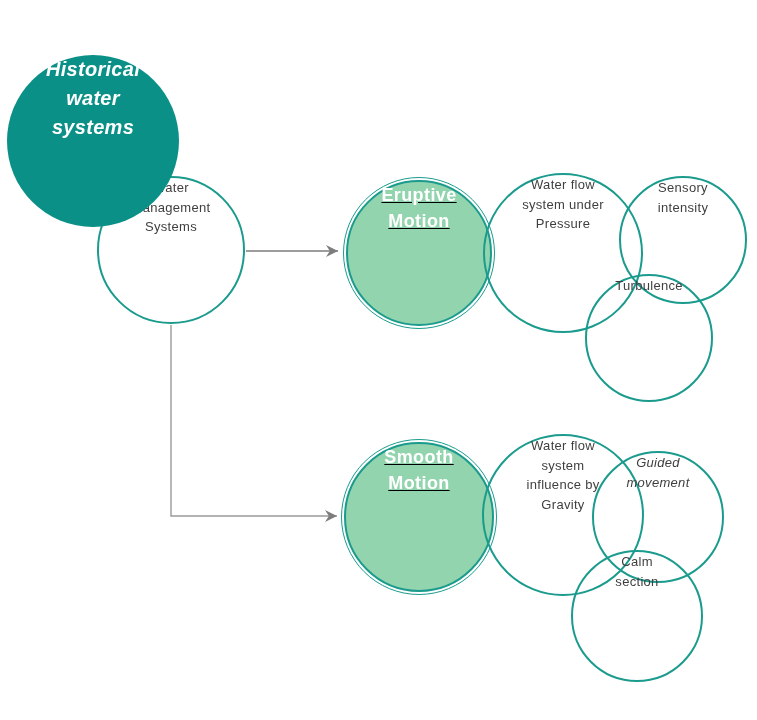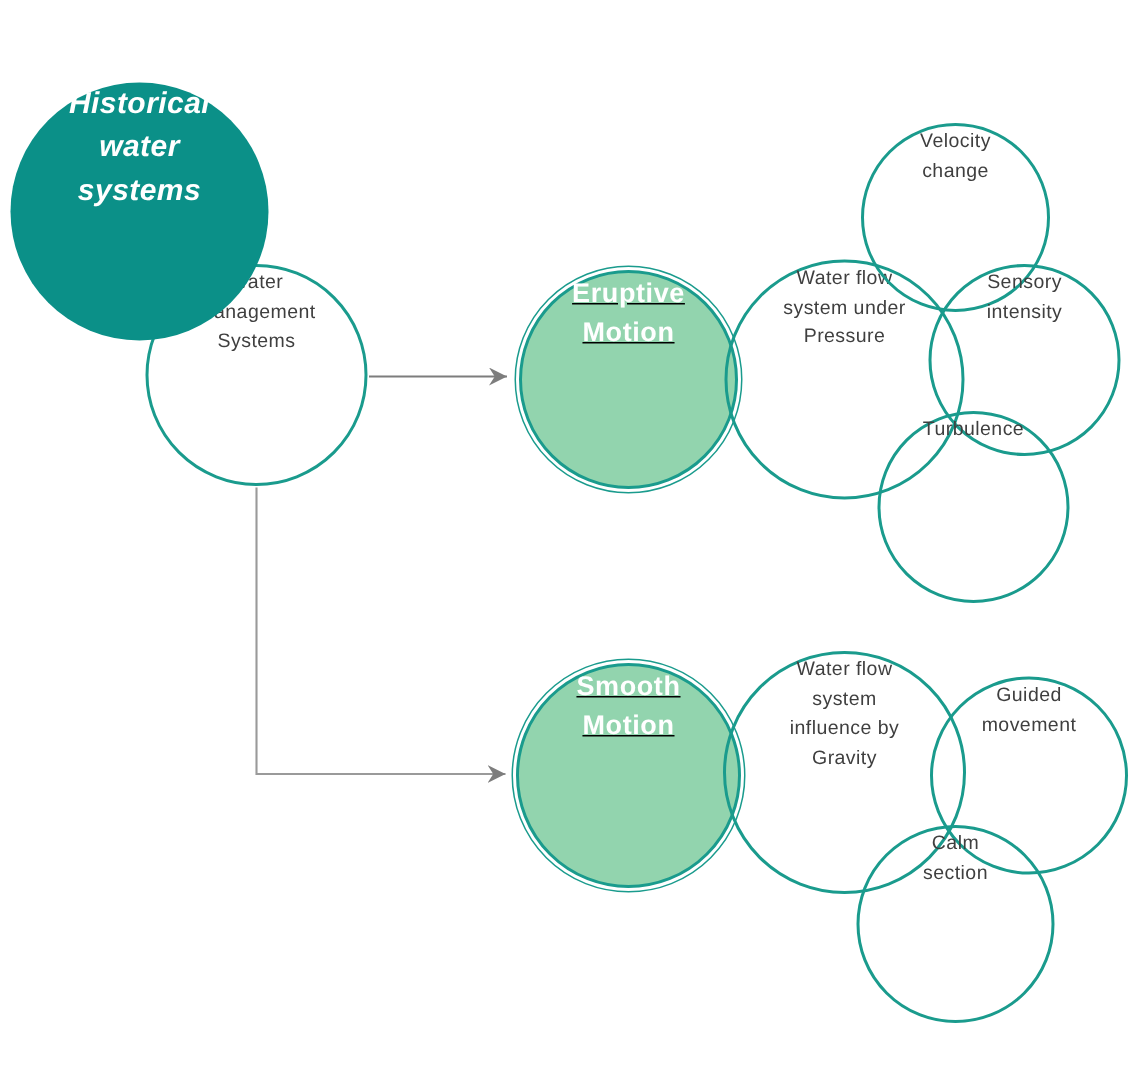--- a/index.html
+++ b/index.html
@@ -99,44 +99,40 @@
   <div class="circle hub" style="left:346px;top:180px;width:146px;height:146px;">
     <span class="lbl">Eruptive
 Motion</span>
   </div>
 
   <div class="circle node" style="left:483px;top:173px;width:160px;height:160px;">
     <span class="lbl">Water flow
 system under
 Pressure</span>
   </div>
-  <div class="circle node" style="left:574px;top:82px;width:126px;height:126px;">
-    <span class="lbl">Velocity
-change</span>
-  </div>
   <div class="circle node" style="left:619px;top:176px;width:128px;height:128px;">
     <span class="lbl">Sensory
 intensity</span>
   </div>
   <div class="circle node" style="left:585px;top:274px;width:128px;height:128px;">
     <span class="lbl">Turbulence</span>
   </div>
 
   <div class="circle hub" style="left:344px;top:442px;width:150px;height:150px;">
     <span class="lbl">Smooth
 Motion</span>
   </div>
 
   <div class="circle node" style="left:482px;top:434px;width:162px;height:162px;">
     <span class="lbl">Water flow
 system
 influence by
 Gravity</span>
   </div>
-  <div class="circle node" style="left:620px;top:451px;width:132px;height:132px;">
+  <div class="circle node" style="left:592px;top:451px;width:132px;height:132px;font-style:italic;">
     <span class="lbl">Guided
 movement</span>
   </div>
   <div class="circle node" style="left:571px;top:550px;width:132px;height:132px;">
     <span class="lbl">Calm
 section</span>
   </div>
 
 </div>
 

